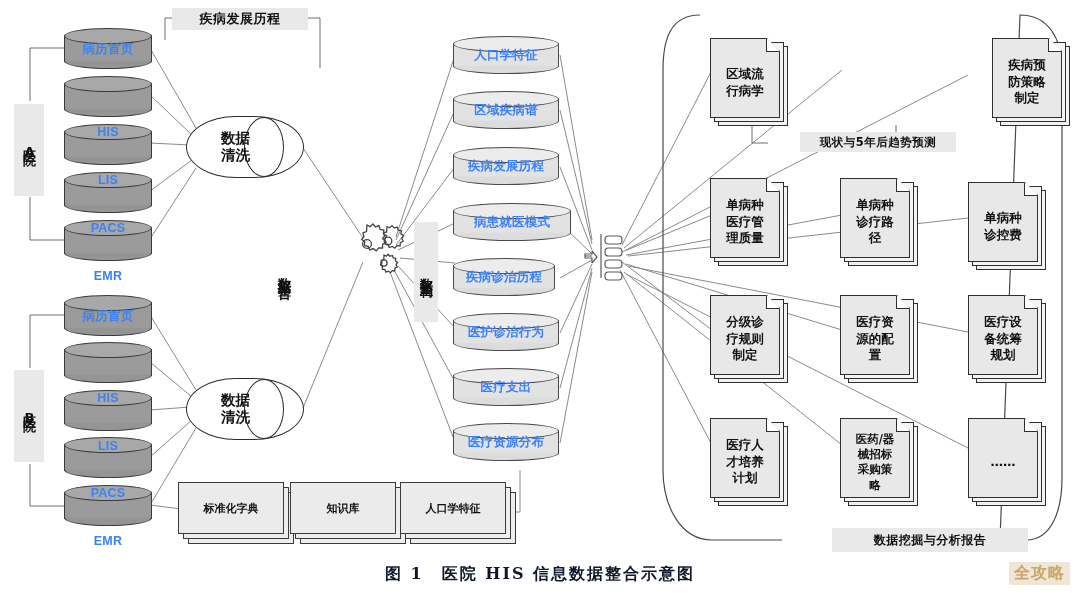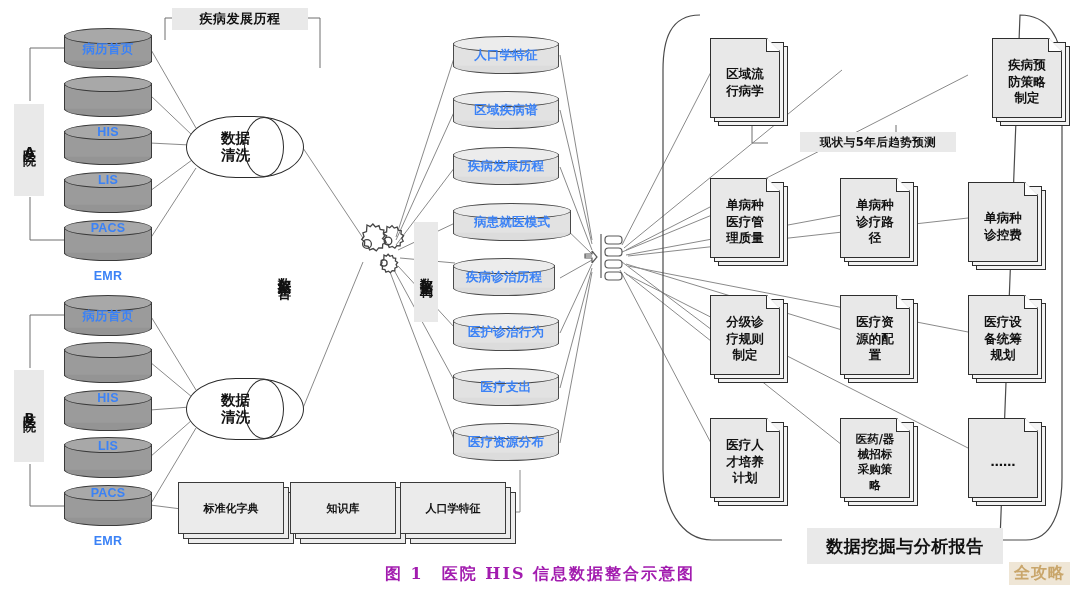--- a/index.html
+++ b/index.html
@@ -104,21 +104,21 @@
   .plainvert{
     position:absolute;writing-mode:vertical-rl;text-orientation:upright;
     font-size:13.5px;font-weight:700;letter-spacing:3px;color:#111;
     display:flex;align-items:center;justify-content:center;
   }
 
   
   .caption{
     position:absolute;left:0;right:0;bottom:8px;text-align:center;
     font-family:"DejaVu Serif","Liberation Serif",serif;
-    font-size:16px;font-weight:700;color:#a21caf;letter-spacing:2px;
+    font-size:16px;font-weight:700;color:#0f172a;letter-spacing:2px;
   }
   .watermark{
     position:absolute;right:10px;bottom:8px;
     font-size:16px;font-weight:700;color:#c9a66b;letter-spacing:1px;
     background:#efe6d6;padding:1px 5px;
   }
 </style>
 </head>
 <body>
 
@@ -461,18 +461,18 @@
     <div class="dlbl" style="font-size:11.5px;">医药/器<br>械招标<br>采购策<br>略</div>
   </div>
   <div class="doc" style="left:968px;top:418px;width:78px;height:88px;">
     <div class="sheet s3"></div>
     <div class="sheet s2"></div>
     <div class="sheet s1"></div>
     <div class="fold"></div>
     <div class="dlbl">……</div>
   </div>
 
-  <div class="band" style="left:807px;top:528px;width:196px;height:36px;font-size:17px;">数据挖掘与分析报告</div>
+  <div class="band" style="left:832px;top:528px;width:196px;height:24px;font-size:12px;">数据挖掘与分析报告</div>
 
   <div class="caption">图 1　医院 HIS 信息数据整合示意图</div>
   <div class="watermark">全攻略</div>
 
 </div>
 
 </body></html>

